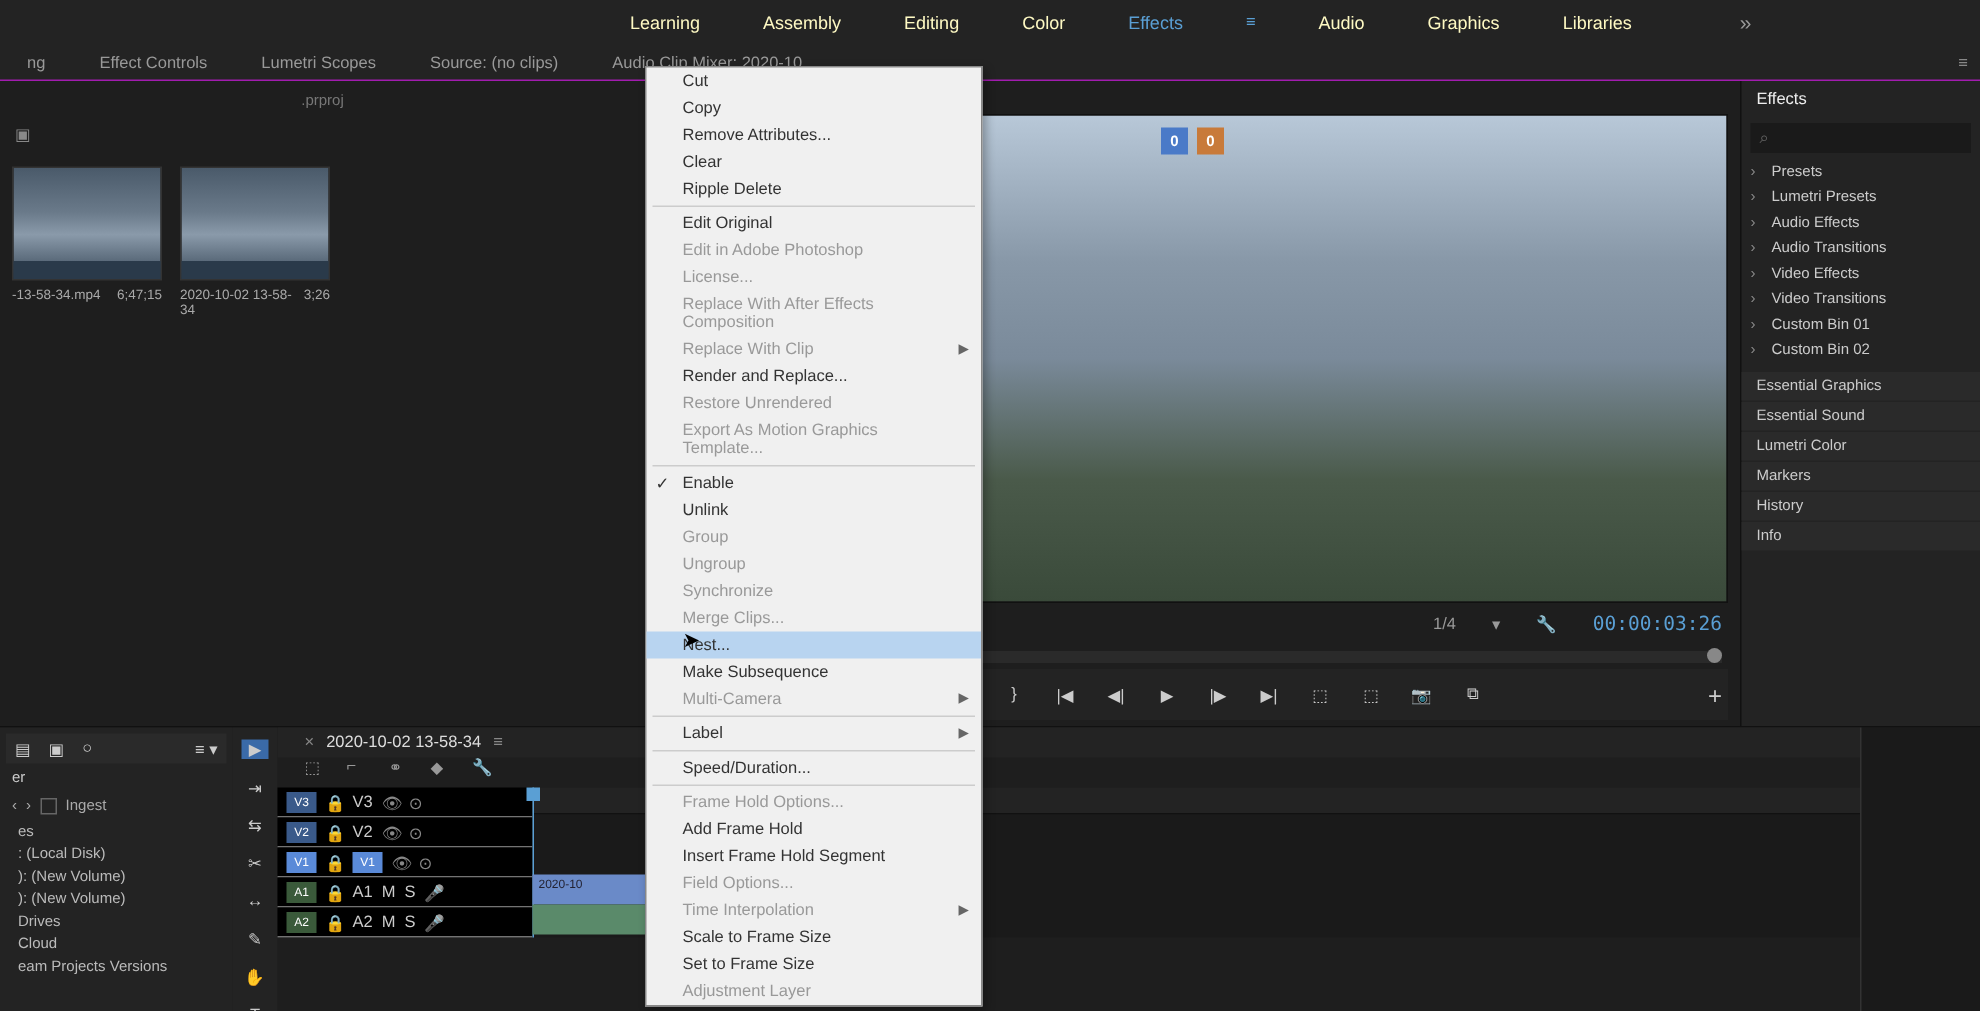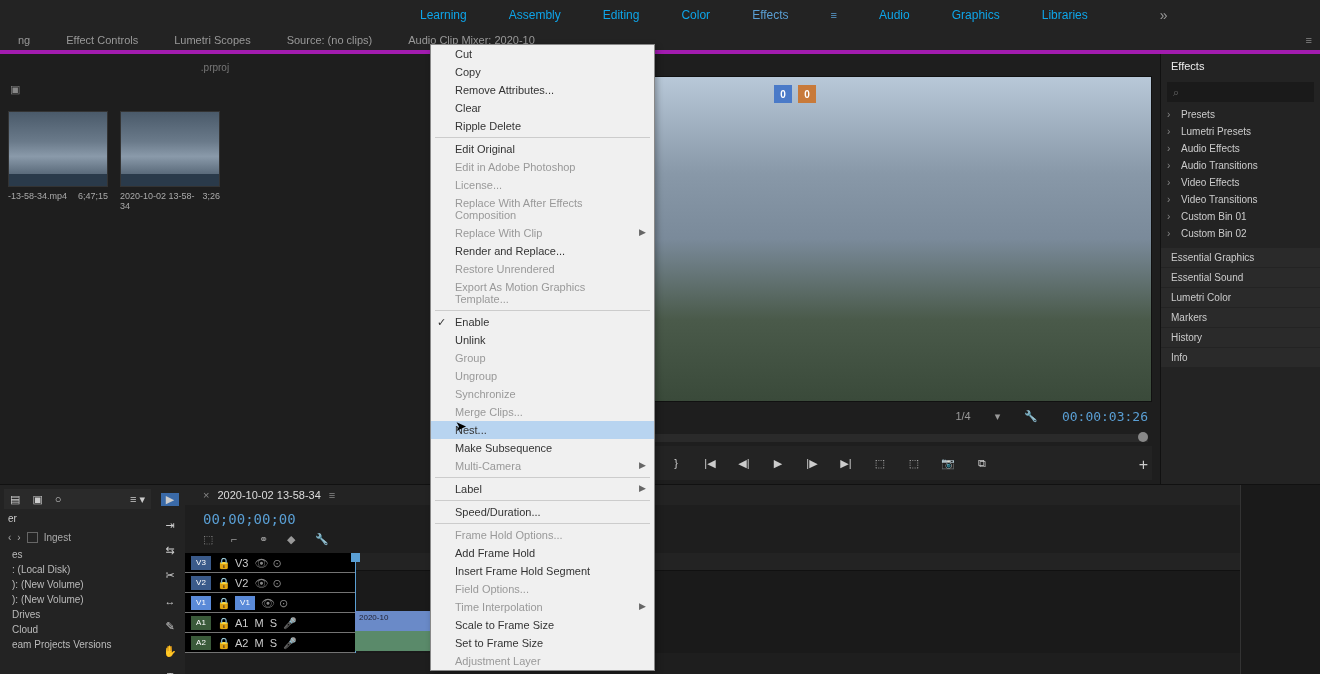--- a/index.html
+++ b/index.html
@@ -1,21 +1,21 @@
 <!DOCTYPE html>
 <html><head>
 <meta charset="utf-8">
 <style>
 * { margin: 0; padding: 0; box-sizing: border-box; font-family: 'Segoe UI', Arial, sans-serif; }
 body { background: #1a1a1a; color: #ccc; font-size: 11px; width: 1320px; height: 674px; overflow: hidden; }
 .workspace-tabs { height: 30px; background: #232323; display: flex; align-items: center; padding-left: 420px; gap: 42px; }
-.workspace-tab { color: #0ea5e9; cursor: pointer; font-size: 12px; }
+.workspace-tab { color: #fef9c3; cursor: pointer; font-size: 12px; }
 .workspace-tab.active { color: #5a9fd4; }
 .more-icon { color: #999; margin-left: 30px; font-size: 14px; }
-.panel-tabs { height: 24px; background: #232323; display: flex; align-items: center; border-bottom: 4px solid #a21caf; }
+.panel-tabs { height: 24px; background: #232323; display: flex; align-items: center; border-bottom: 1px solid #a21caf; }
 .panel-tab { color: #999; padding: 0 18px; font-size: 11px; cursor: pointer; }
 .main-area { display: flex; height: 430px; }
 .project-panel { width: 430px; background: #1e1e1e; padding: 4px; }
 .project-path { color: #777; font-size: 10px; padding: 4px 8px; text-align: center; }
 .project-toolbar { height: 24px; display: flex; align-items: center; padding: 0 6px; gap: 10px; color: #888; }
 .thumbnails { display: flex; gap: 12px; padding: 10px 4px; }
 .thumb-item { width: 100px; }
 .thumb-img { width: 100px; height: 76px; background: linear-gradient(180deg,#4a5a6a 0%,#6a7a8a 40%,#8a9aaa 60%,#3a4a5a 100%); border: 1px solid #333; position: relative; }
 .thumb-img::after { content:''; position:absolute; bottom:0; left:0; right:0; height:12px; background:#2a3a4a; }
 .thumb-badge { position:absolute; bottom:2px; right:2px; display:flex; gap:2px;}
@@ -228,21 +228,20 @@
     <div class="tool-btn">✋</div>
     <div class="tool-btn">T</div>
   </div>
 
   <div class="timeline-panel">
     <div class="timeline-header">
       <span style="color:#888; margin-right:8px;">×</span>
       <span class="seq-tab">2020-10-02 13-58-34</span>
       <span class="seq-close">≡</span>
     </div>
-    <div class="timeline-timecode">00;00;00;00</div>
     <div class="timeline-toolbar">
       <span class="tl-tool">⬚</span>
       <span class="tl-tool">⌐</span>
       <span class="tl-tool">⚭</span>
       <span class="tl-tool">◆</span>
       <span class="tl-tool">🔧</span>
     </div>
     <div class="tracks-area">
       <div class="track-headers">
         <div class="track-row">

